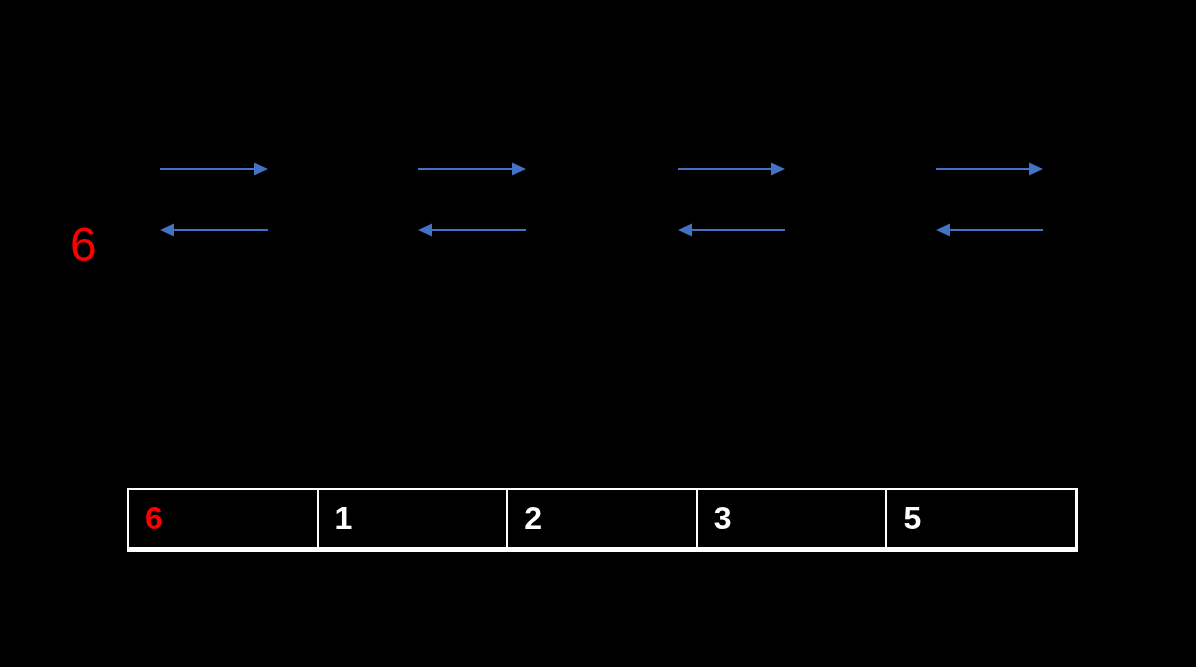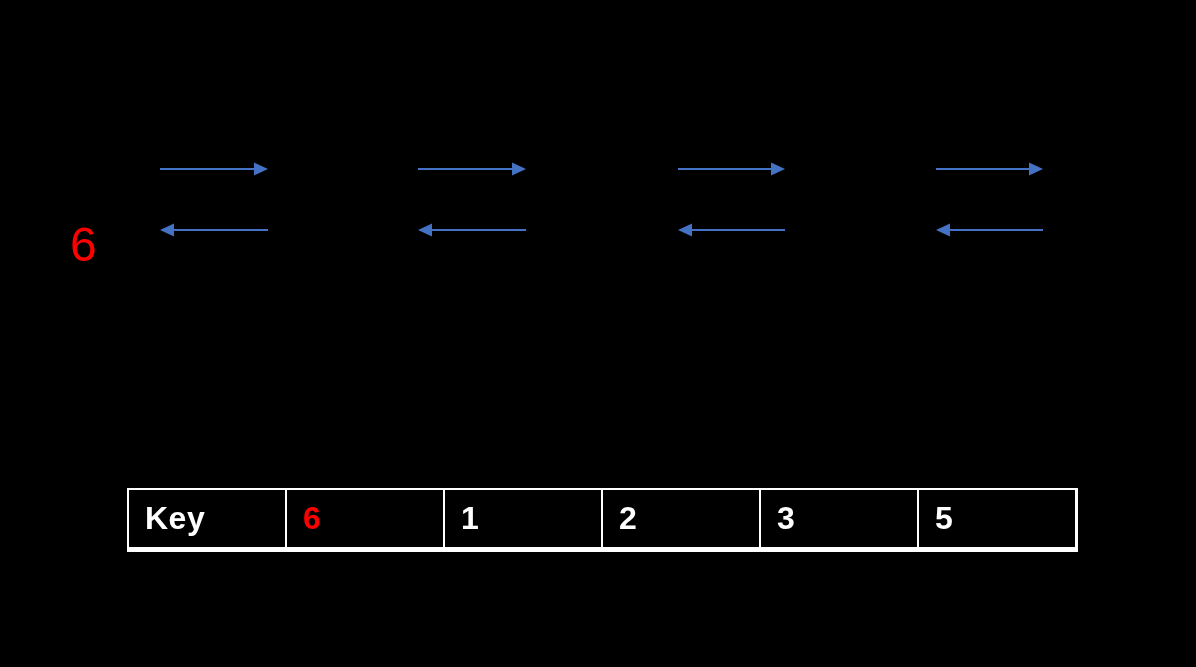--- a/index.html
+++ b/index.html
@@ -91,21 +91,20 @@
         <line x1="936" y1="169" x2="1029" y2="169" stroke="#4472C4" stroke-width="2"></line>
         <polygon points="1043,169 1029,162.5 1029,175.5" fill="#4472C4"></polygon>
         <line x1="1043" y1="230" x2="950" y2="230" stroke="#4472C4" stroke-width="2"></line>
         <polygon points="936,230 950,223.5 950,236.5" fill="#4472C4"></polygon>
       </g>
     </svg>
 
   <div id="key-label" style="color: rgb(255, 0, 0);">6</div>
 
   <div id="key-table">
-    <div class="cell" style="color: rgb(255, 255, 255);">Key</div>
     <div class="cell" style="color: rgb(255, 0, 0);">6</div>
     <div class="cell" style="color: rgb(255, 255, 255);">1</div>
     <div class="cell" style="color: rgb(255, 255, 255);">2</div>
     <div class="cell" style="color: rgb(255, 255, 255);">3</div>
     <div class="cell" style="color: rgb(255, 255, 255);">5</div>
   </div>
 
 </div>
 
 </body></html>

